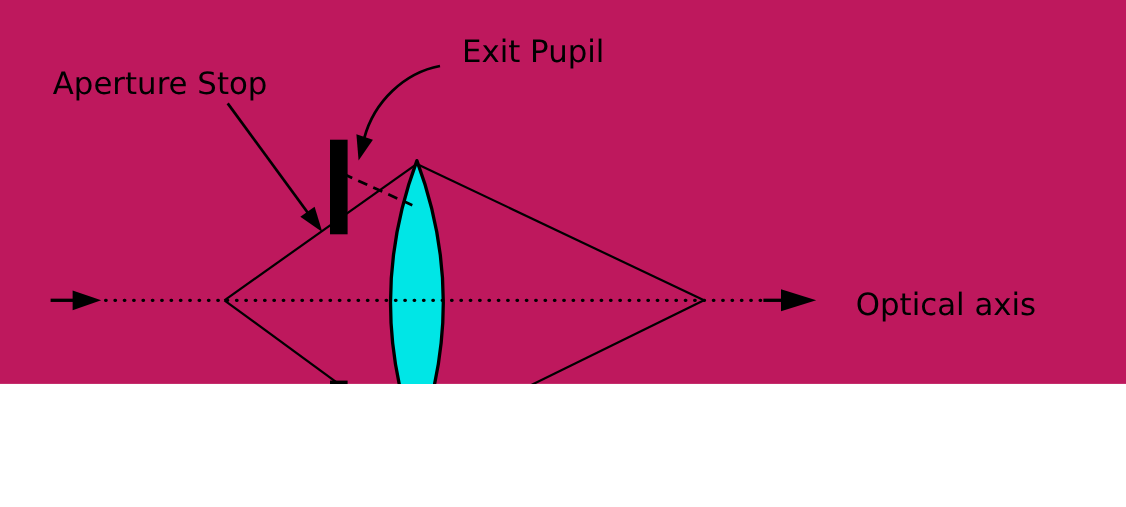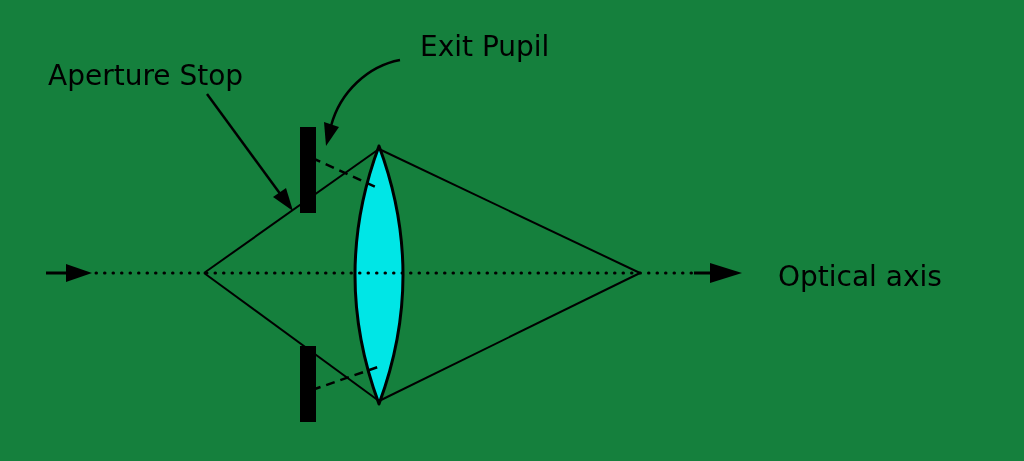--- a/index.html
+++ b/index.html
@@ -3,22 +3,22 @@
 <meta charset="utf-8">
 <style>
   html, body {
     margin: 0;
     padding: 0;
     background: #ffffff;
   }
   .stage {
     position: relative;
     width: 1024px;
-    height: 461px;
-    background: #15803d;
+    height: 349px;
+    background: #be185d;
     overflow: hidden;
     font-family: "DejaVu Sans", "Liberation Sans", sans-serif;
   }
   svg {
     display: block;
     width: 1024px;
     height: 461px;
   }
   .diagram-label {
     font-family: "DejaVu Sans", "Liberation Sans", sans-serif;

